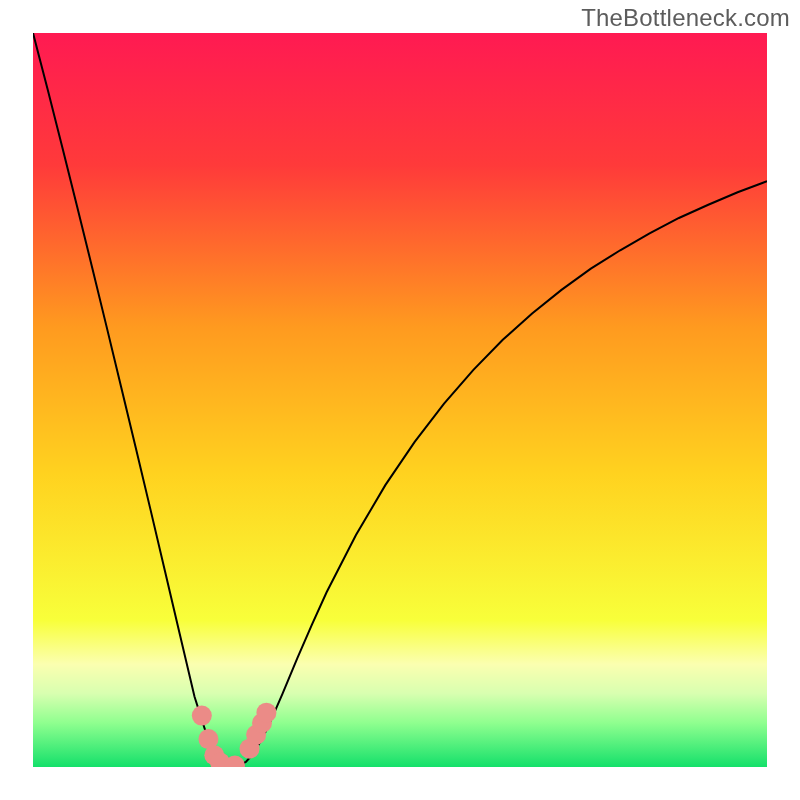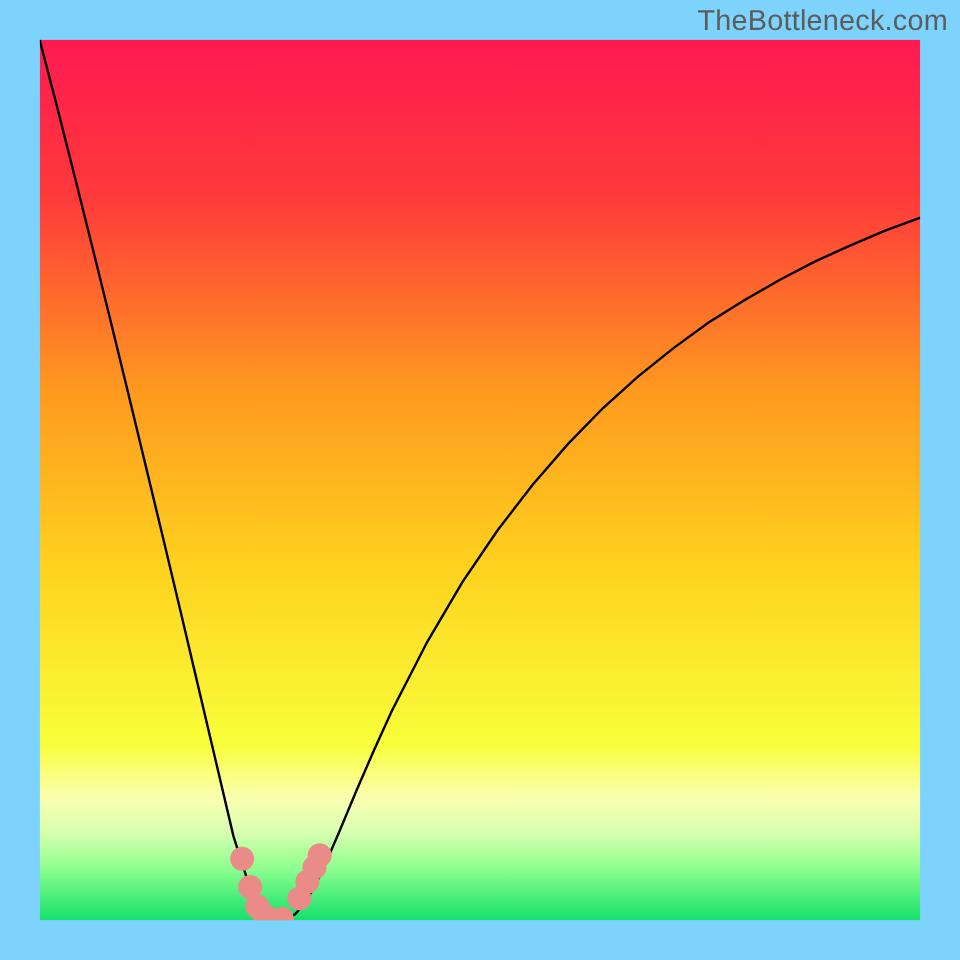--- a/index.html
+++ b/index.html
@@ -7,21 +7,21 @@
     padding: 0;
     width: 800px;
     height: 800px;
     background: #000;
     overflow: hidden;
     font-family: Arial, Helvetica, sans-serif;
   }
   .frame {
     position: absolute;
     inset: 0;
-    background: #7dd3fc;
+    background: #ffffff;
   }
   .plot {
     position: absolute;
     left: 33px;
     top: 33px;
     width: 734px;
     height: 734px;
     overflow: hidden;
   }
   .watermark {

